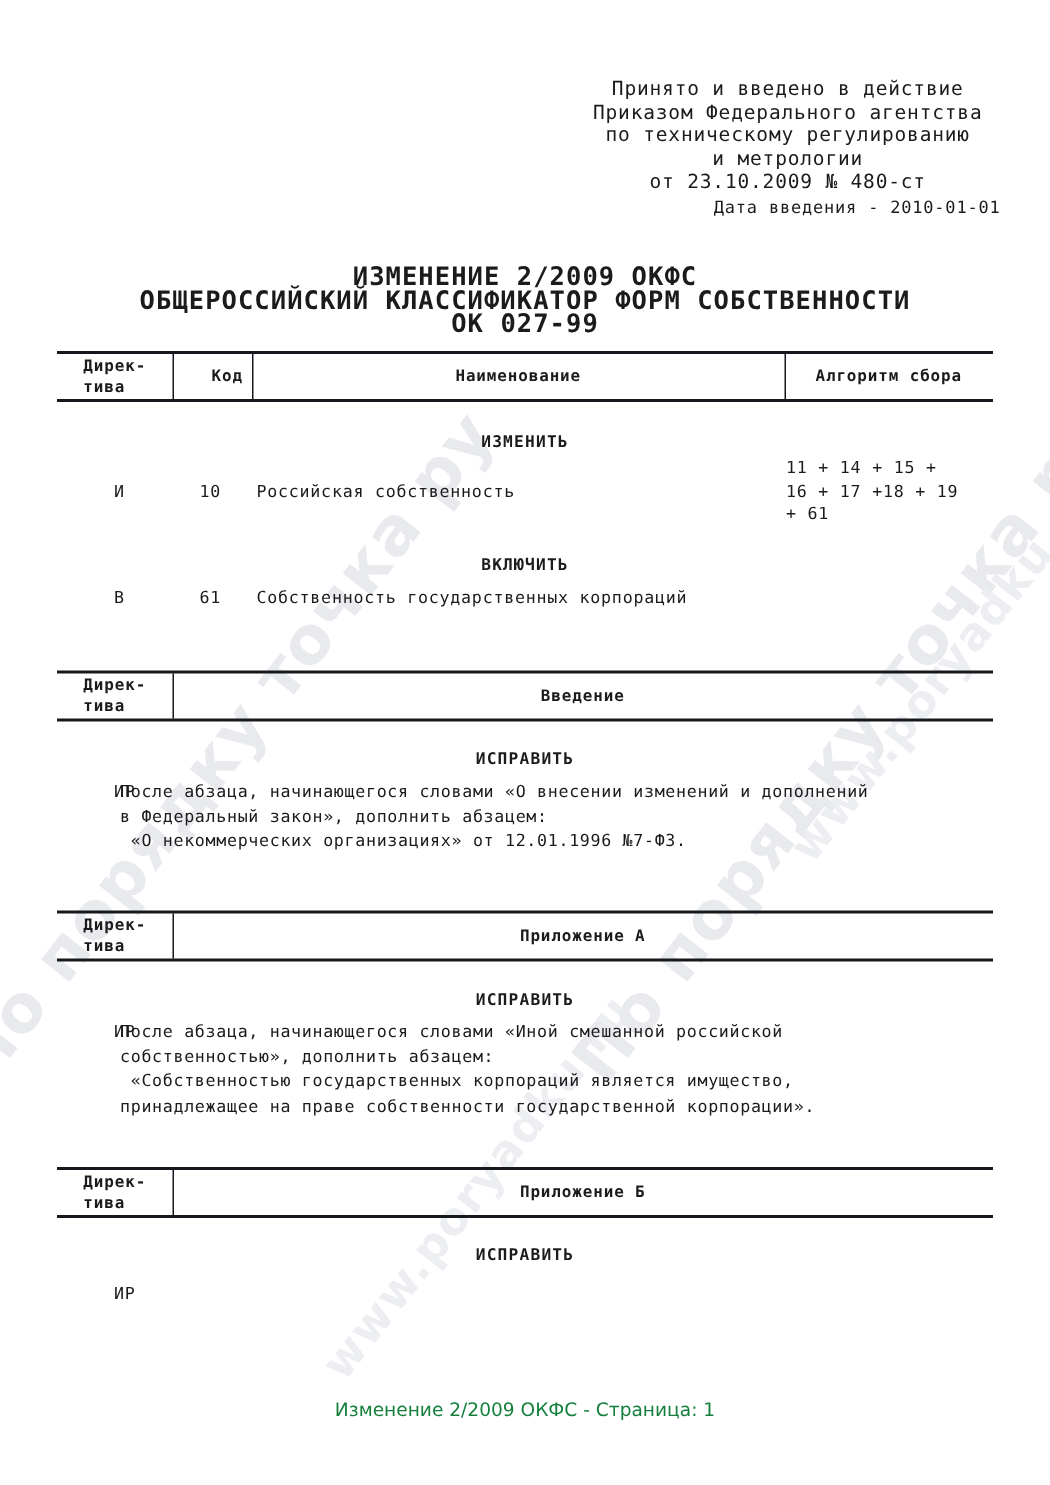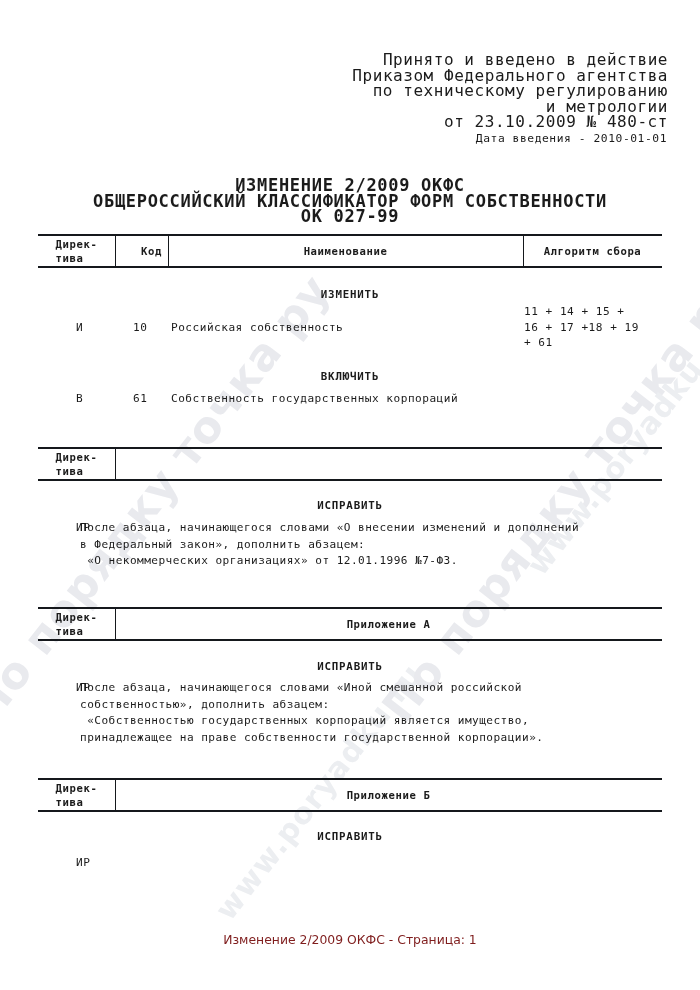--- a/index.html
+++ b/index.html
@@ -66,24 +66,24 @@
 
   
   .content {
     position: relative;
     z-index: 1;
   }
 
   
   .approval {
     position: absolute;
-    right: 32px;
+    right: 45px;
     top: 52px;
-    text-align: right;
-    font-size: 16px;
+    text-align: center;
+    font-size: 13px;
     line-height: 15.6px;
     letter-spacing: 0.55px;
     white-space: pre;
   }
   .approval-date {
     position: absolute;
     right: 33px;
     top: 132px;
     text-align: center;
     font-size: 11.3px;
@@ -218,21 +218,21 @@
 
   
   .footer {
     position: absolute;
     left: 0;
     right: 0;
     top: 932px;
     text-align: center;
     font-family: "DejaVu Sans", "Liberation Sans", sans-serif;
     font-size: 12.4px;
-    color: #7f1d1d;
+    color: #15803d;
     white-space: pre;
   }
 </style>
 </head>
 <body>
 
 <div class="page">
 
   <div class="watermark-layer">
     <div class="wm wm-a">По порядку точка ру</div>
@@ -282,20 +282,21 @@
       <div class="cell cell-directive">В</div>
       <div class="cell cell-code">61</div>
       <div class="cell cell-name">Собственность государственных корпораций</div>
       <div class="cell cell-algo"></div>
     </div>
 
     <div class="tbl tbl2" id="table-vvedenie">
       <div class="vline v0"></div>
       <div class="th c0">Дирек-
 тива</div>
+      <div class="th c1">Введение</div>
     </div>
 
     <div class="action" id="action-ispravit-1">ИСПРАВИТЬ</div>
 
     <div class="para" id="para-vvedenie">
       <span class="tag">ИР</span>
       <div class="body">После абзаца, начинающегося словами «О внесении изменений и дополнений
 в Федеральный закон», дополнить абзацем:
  «О некоммерческих организациях» от 12.01.1996 №7-ФЗ.</div>
     </div>

